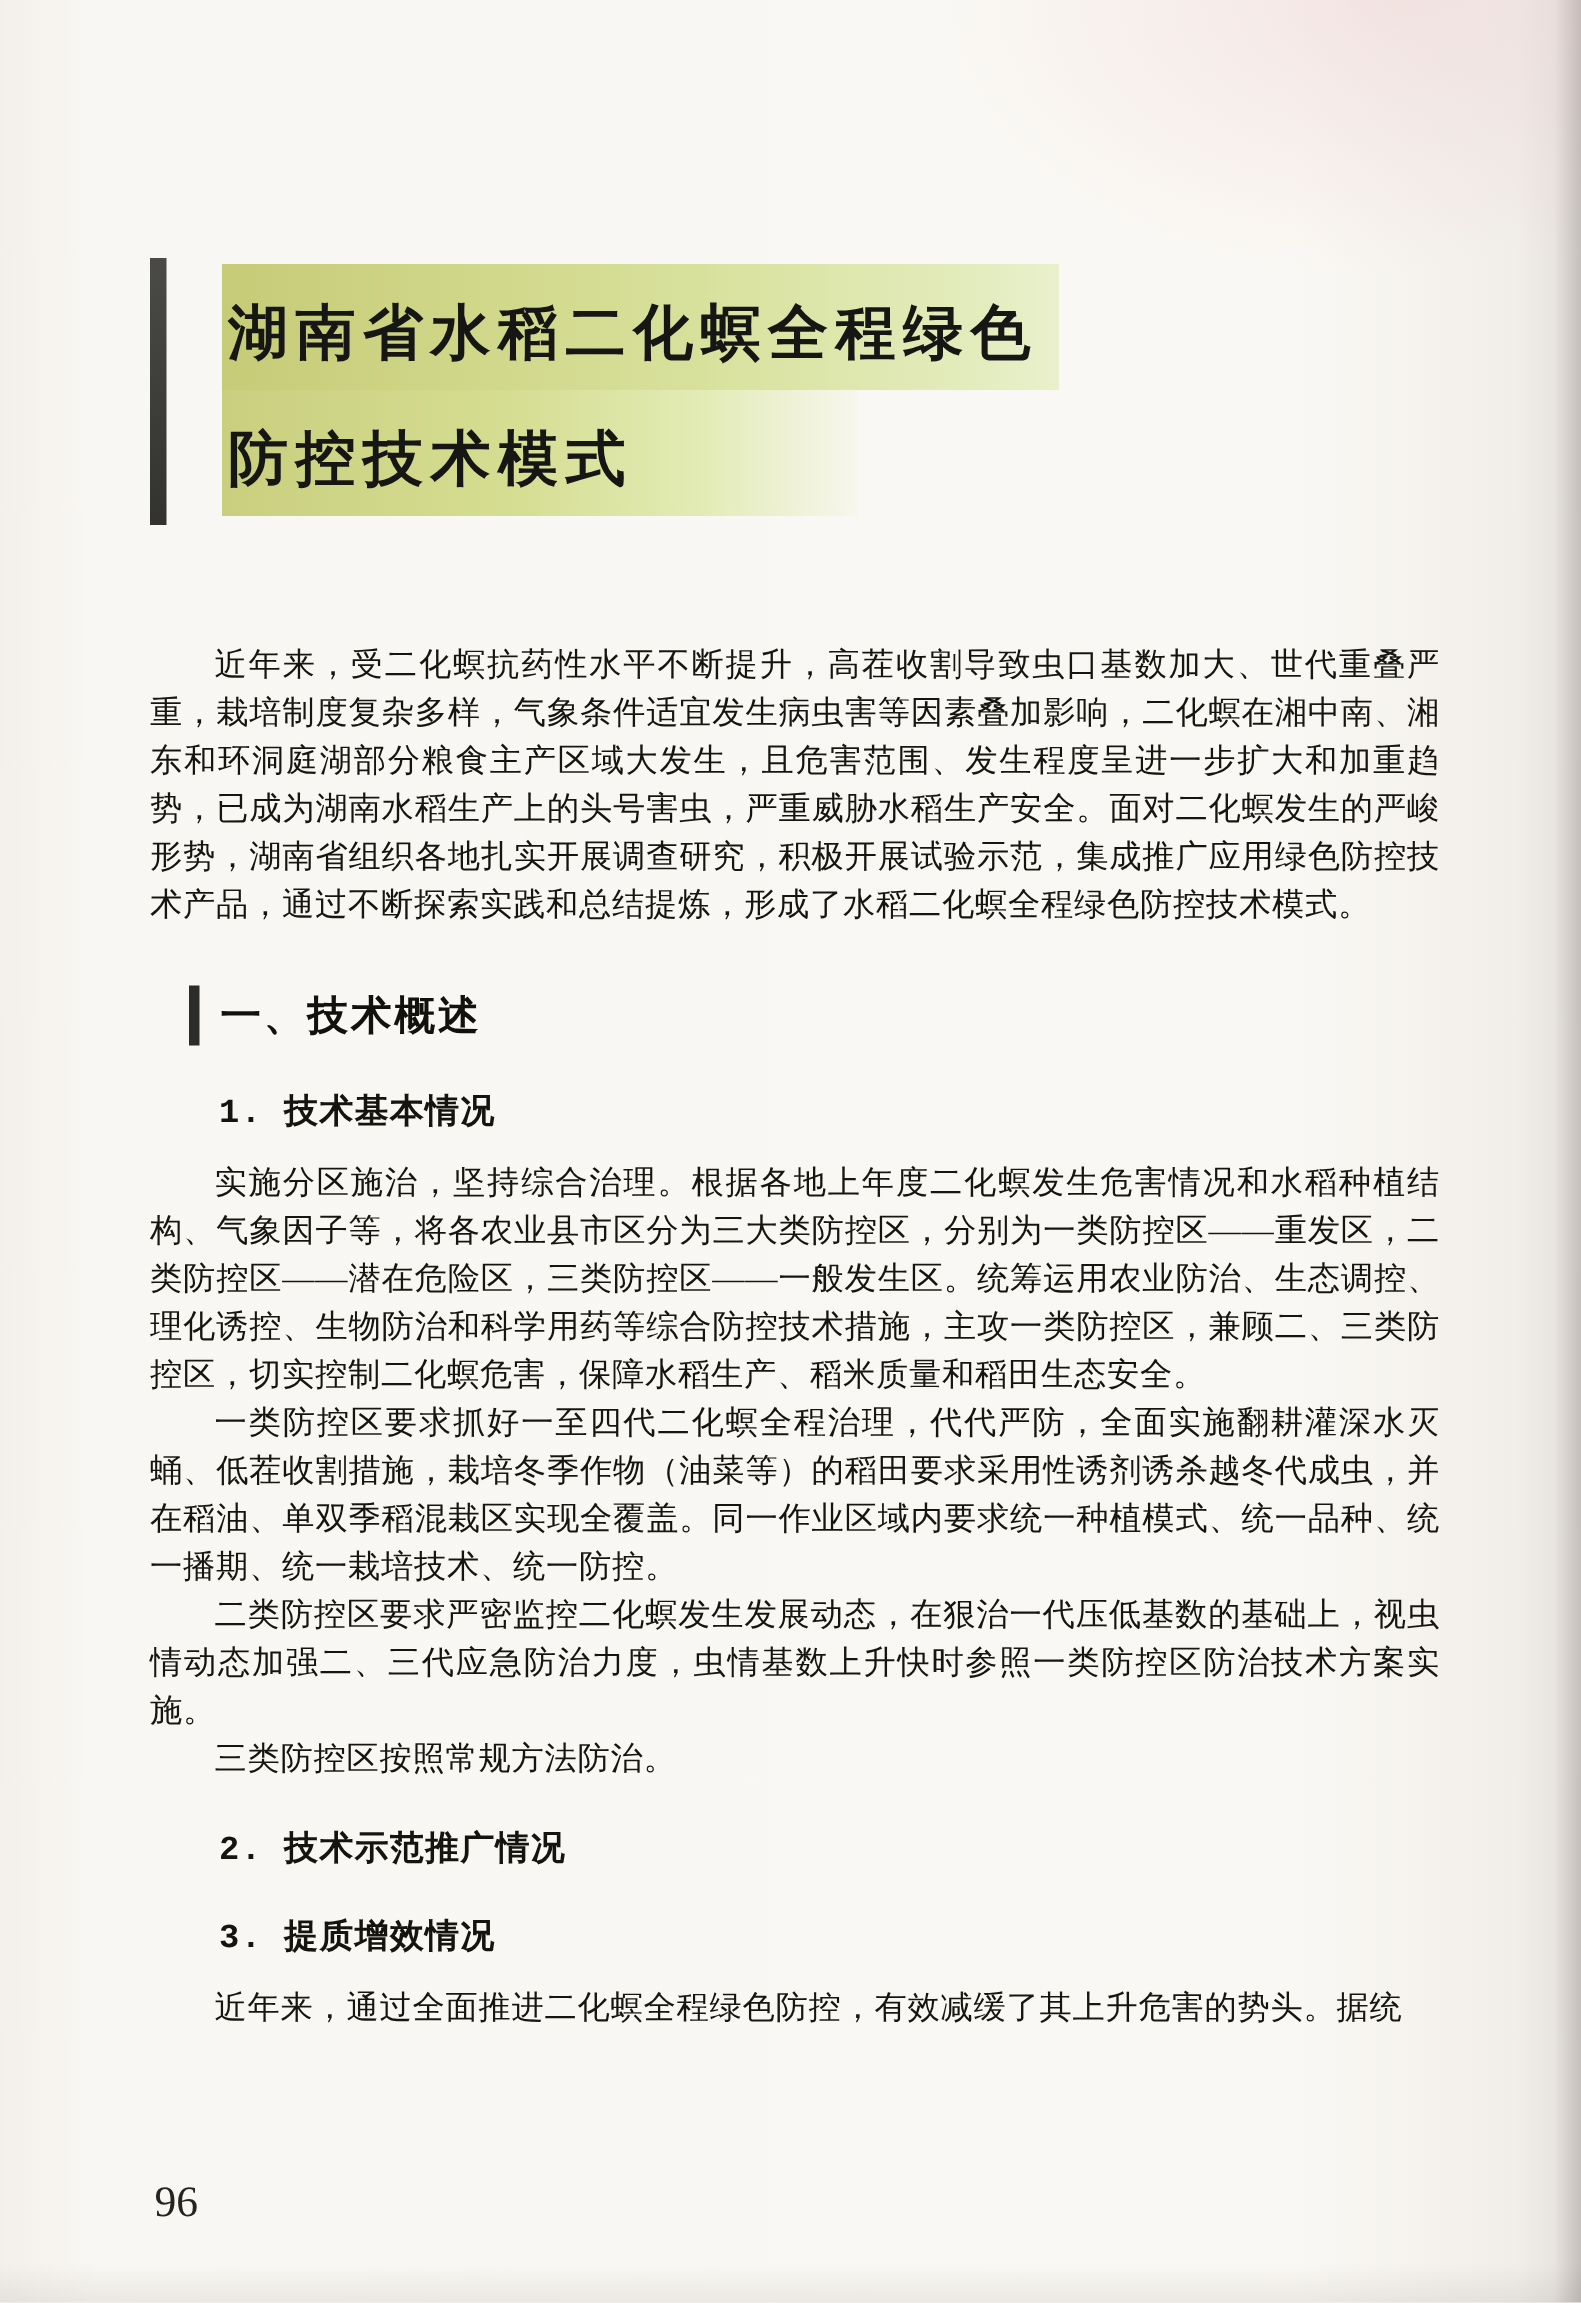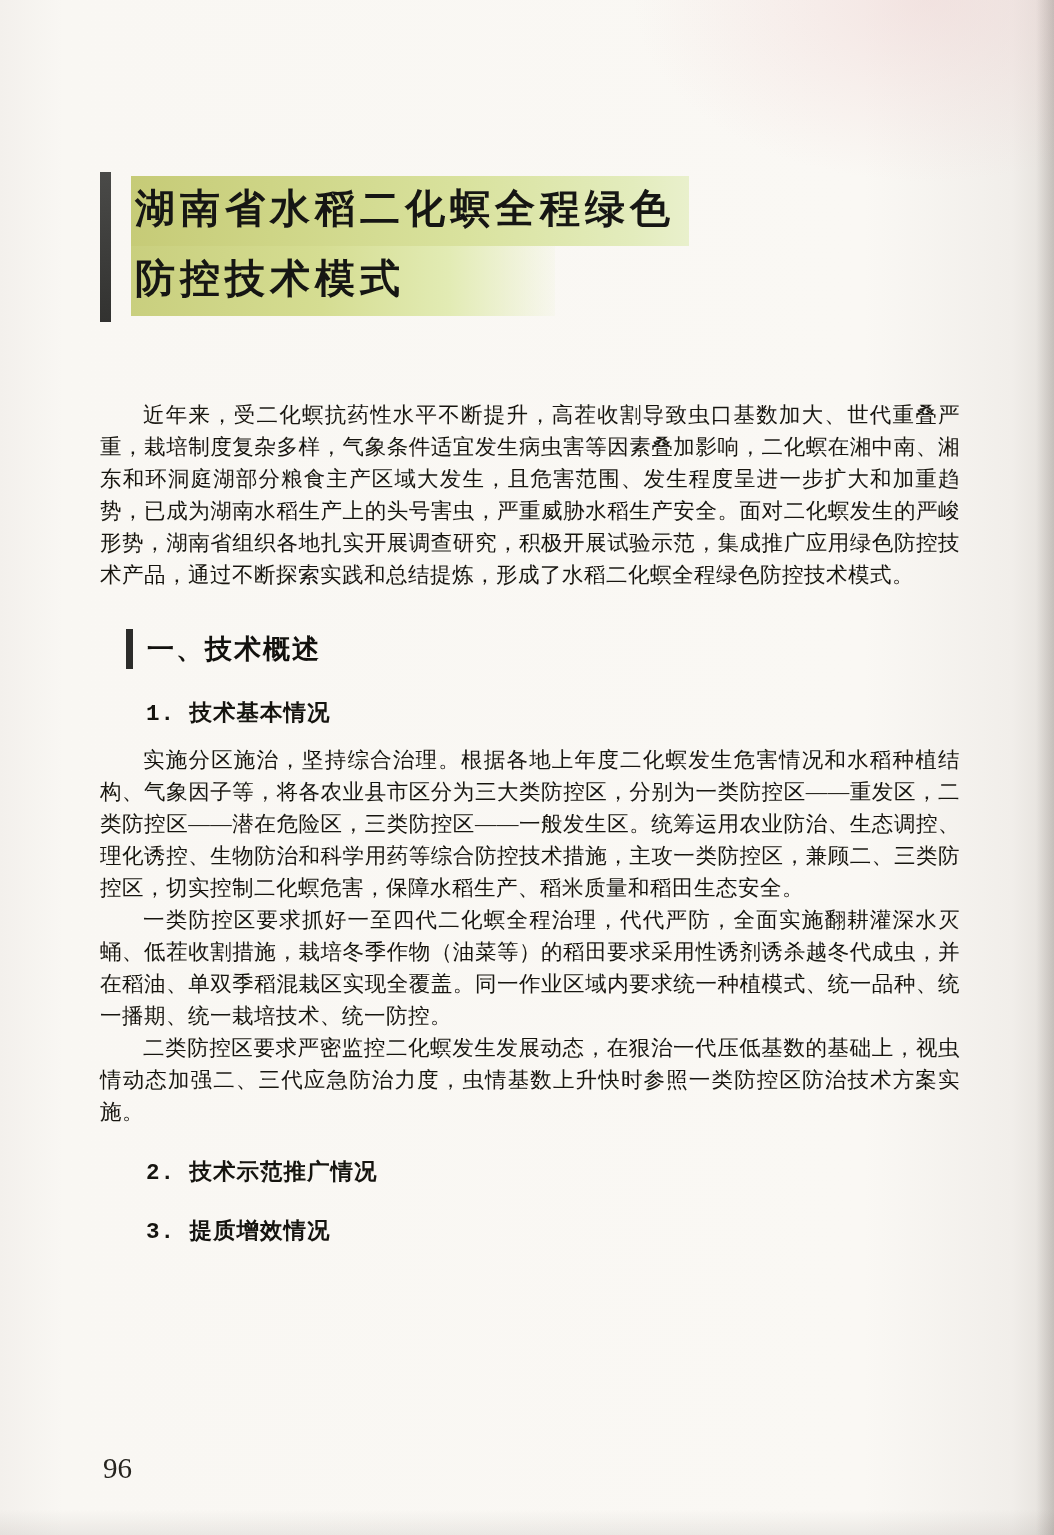--- a/index.html
+++ b/index.html
@@ -57,21 +57,22 @@
     font-family: "Liberation Sans", sans-serif;
     font-weight: bold;
     font-size: 40px;
     letter-spacing: 5px;
     color: #161614;
     line-height: 64px;
   }
   .title-line { white-space: nowrap; }
   .hl {
     display: inline-block;
-    padding: 0 14px 6px 4px;
+    padding: 14px 14px 6px 4px;
+    margin-left: 17px;
   }
   .hl1 {
     background: linear-gradient(90deg, #c6cb77 0%, #ced586 25%, #d9e29e 60%, #e3ecbd 90%, #e9f0cc 100%);
   }
   .hl2 {
     padding-right: 150px;
     background: linear-gradient(90deg, #c9cf7e 0%, #d5dd92 45%, #e2ebb4 75%, rgba(233,240,204,0.15) 100%);
   }
   
   .para {
@@ -146,23 +147,25 @@
     <div class="section-heading">
       <span class="sec-bar"></span>
       <span>一、技术概述</span>
     </div>
 
     <div class="sub-heading">1. 技术基本情况</div>
 
     <p class="para indent after-heading">实施分区施治，坚持综合治理。根据各地上年度二化螟发生危害情况和水稻种植结构、气象因子等，将各农业县市区分为三大类防控区，分别为一类防控区——重发区，二类防控区——潜在危险区，三类防控区——一般发生区。统筹运用农业防治、生态调控、理化诱控、生物防治和科学用药等综合防控技术措施，主攻一类防控区，兼顾二、三类防控区，切实控制二化螟危害，保障水稻生产、稻米质量和稻田生态安全。</p>
     <p class="para indent">一类防控区要求抓好一至四代二化螟全程治理，代代严防，全面实施翻耕灌深水灭蛹、低茬收割措施，栽培冬季作物（油菜等）的稻田要求采用性诱剂诱杀越冬代成虫，并在稻油、单双季稻混栽区实现全覆盖。同一作业区域内要求统一种植模式、统一品种、统一播期、统一栽培技术、统一防控。</p>
     <p class="para indent">二类防控区要求严密监控二化螟发生发展动态，在狠治一代压低基数的基础上，视虫情动态加强二、三代应急防治力度，虫情基数上升快时参照一类防控区防治技术方案实施。</p>
+    <p class="para indent">三类防控区按照常规方法防治。</p>
 
     <div class="sub-heading">2. 技术示范推广情况</div>
 
 
     <div class="sub-heading">3. 提质增效情况</div>
 
+    <p class="para indent after-heading">近年来，通过全面推进二化螟全程绿色防控，有效减缓了其上升危害的势头。据统</p>
 
   </div>
 
   <div class="page-number">96</div>
 </div>
 
 </body></html>

